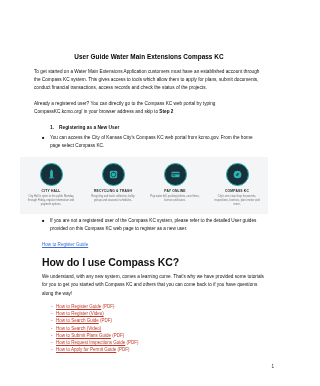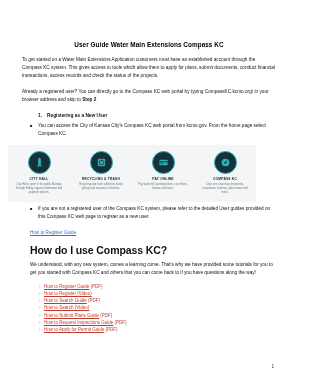--- a/index.html
+++ b/index.html
@@ -12,21 +12,21 @@
     width: 298px;
     height: 386px;
     overflow: hidden;
     position: relative;
     color: #1a1a1a;
   }
   .page {
     width: 298px;
     height: 386px;
     box-sizing: border-box;
-    padding: 0;
+    padding: 12px;
     position: relative;
     background: #fff;
   }
   .doc-title {
     text-align: center;
     font-size: 6.4px;
     font-weight: bold;
     letter-spacing: 0.05px;
     margin: 0;
     padding: 41px 20px 0 20px;

